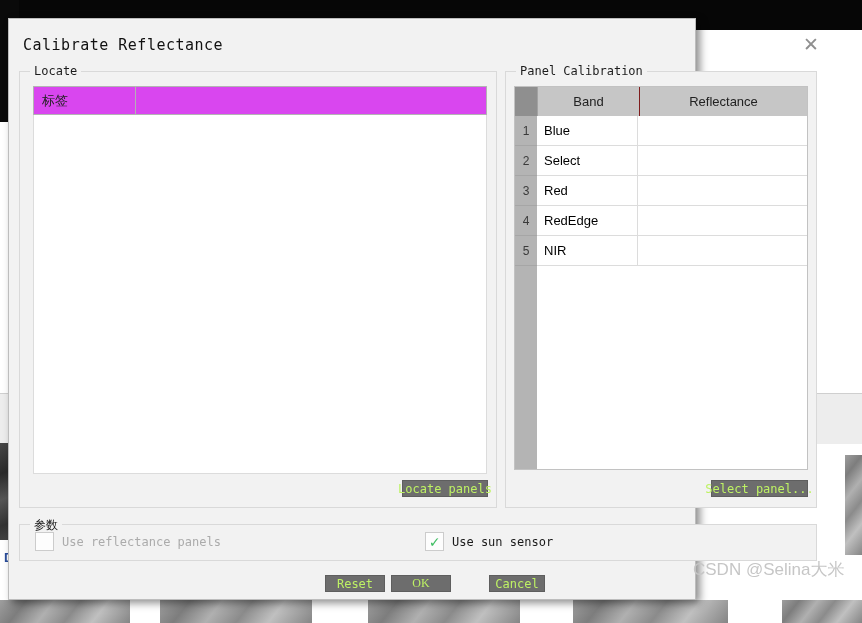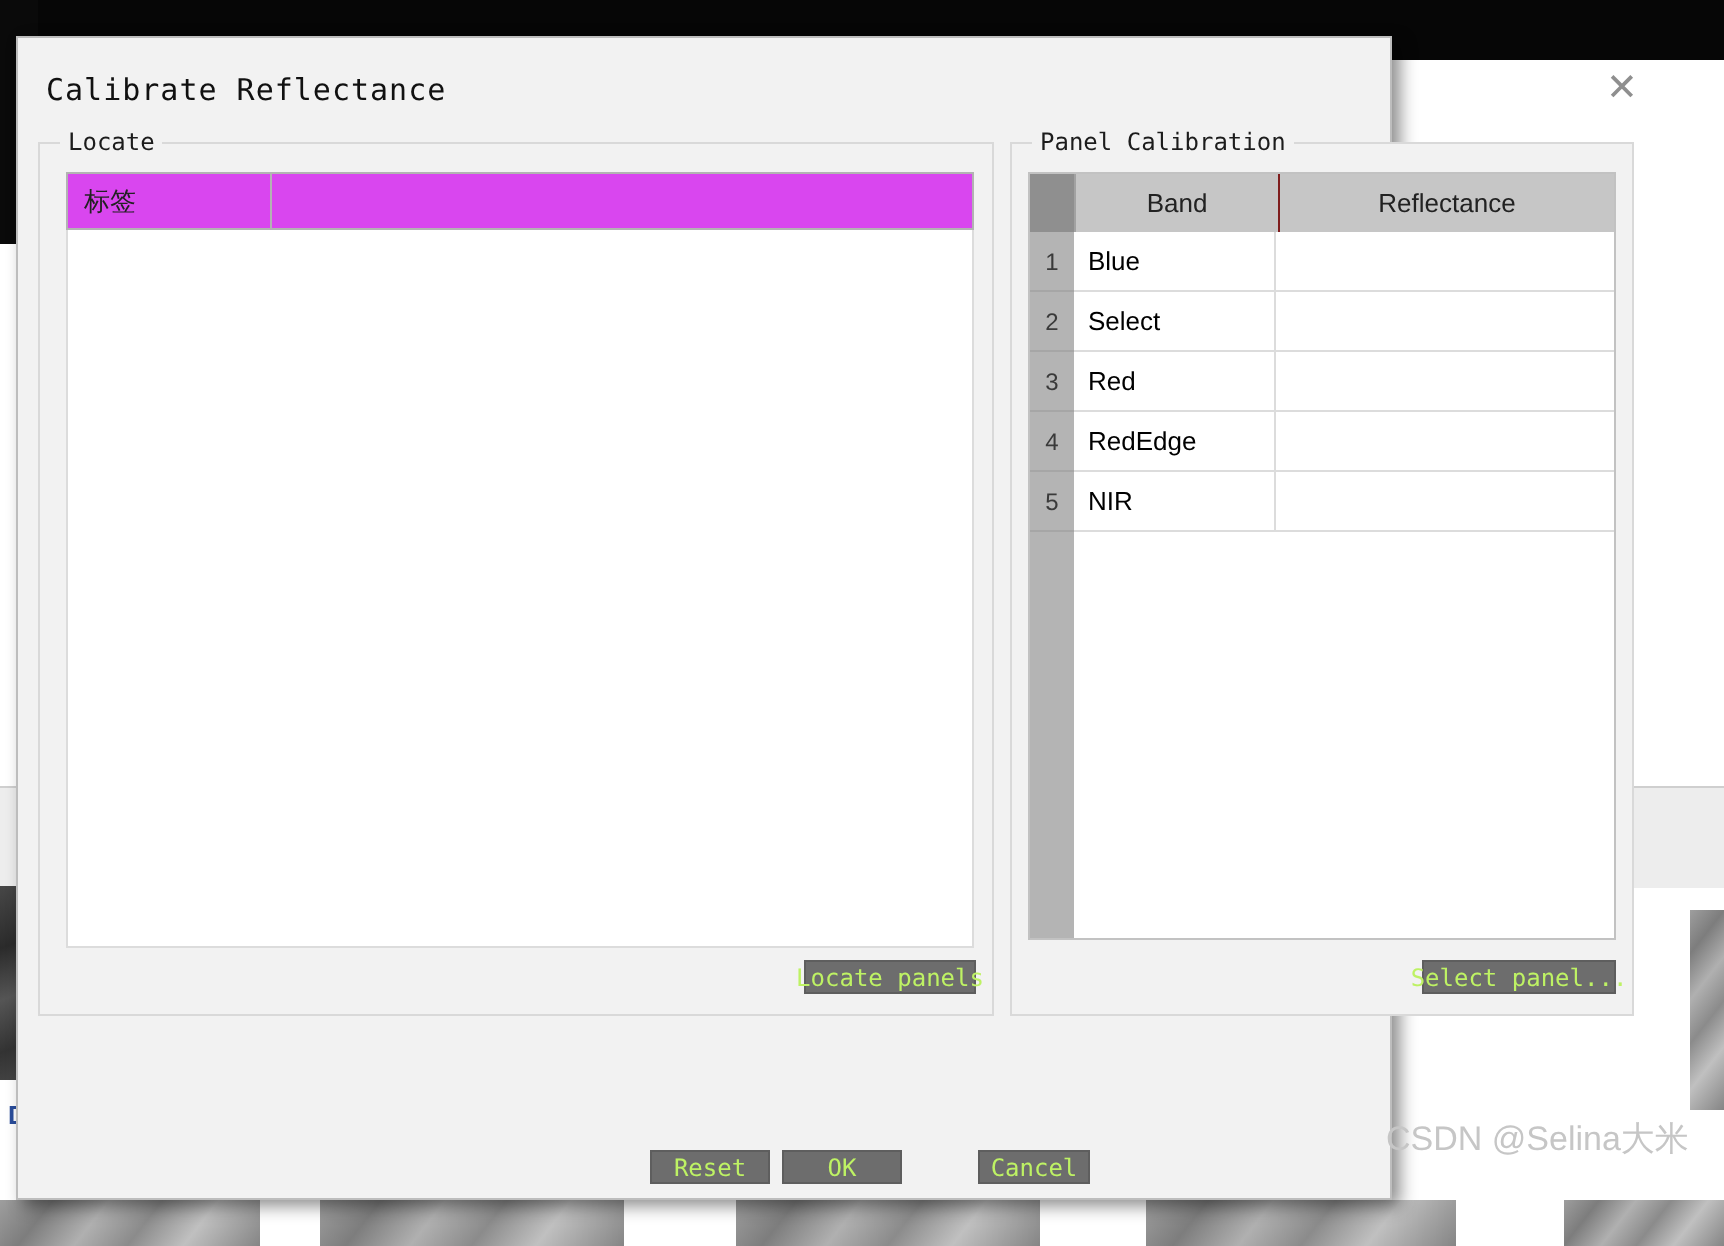--- a/index.html
+++ b/index.html
@@ -52,21 +52,21 @@
   .prow .bc{width:101px;display:flex;align-items:center;padding-left:7px;box-sizing:border-box;
       border-right:1px solid #dcdcdc;border-bottom:1px solid #dcdcdc;color:#000;}
   .prow .rc{flex:1;border-bottom:1px solid #dcdcdc;}
   
   .dbtn{position:absolute;background:#6d6d6d;color:#bef264;font-family:"DejaVu Sans Mono",monospace;
       font-size:12px;display:flex;align-items:center;justify-content:center;height:17px;
       border:1px solid #5e5e5e;box-sizing:border-box;cursor:default;white-space:nowrap;text-align:center;}
   .btn-locate{left:382px;top:408px;width:86px;}
   .btn-select{left:205px;top:408px;width:97px;}
   .btn-reset{left:316px;top:556px;width:60px;}
-  .btn-ok{left:382px;top:556px;width:60px;}
+  .btn-ok{left:382px;top:556px;width:60px;font-family:Liberation Serif, serif;}
   .btn-cancel{left:448px;top:556px;width:56px;margin-left:32px;}
   
   .cbrow{position:absolute;display:flex;align-items:center;gap:8px;top:7px;}
   .cb1{left:15px;}
   .cb2{left:405px;}
   .cbox{width:19px;height:19px;background:#fdfdfd;border:1px solid #cccccc;box-sizing:border-box;
       display:flex;align-items:center;justify-content:center;font-size:16px;font-weight:bold;}
   .cblabel{font-size:12px;color:#1a1a1a;}
   .cblabel.dis{color:#ababab;}
 </style>
@@ -138,18 +138,33 @@
             <div class="prow">
               <div class="gc">5</div>
               <div class="bc">NIR</div>
               <div class="rc"></div>
             </div>
           </div>
       </div>
       <div class="dbtn btn-select">Select panel...</div>
     </div>
 
+    <div class="group g-params">
+      <div class="legend">参数</div>
+      <div class="cbrow cb1">
+        <div class="cbox">
+          <span style="visibility: hidden;">✓</span>
+        </div>
+        <span class="cblabel dis">Use reflectance panels</span>
+      </div>
+      <div class="cbrow cb2">
+        <div class="cbox">
+          <span id="sun-check" style="visibility: visible; color: rgb(63, 190, 99);">✓</span>
+        </div>
+        <span class="cblabel">Use sun sensor</span>
+      </div>
+    </div>
 
     <div class="dbtn btn-reset">Reset</div>
     <div class="dbtn btn-ok">OK</div>
     <div class="dbtn btn-cancel">Cancel</div>
   </div>
 </div>
 
 </body></html>

